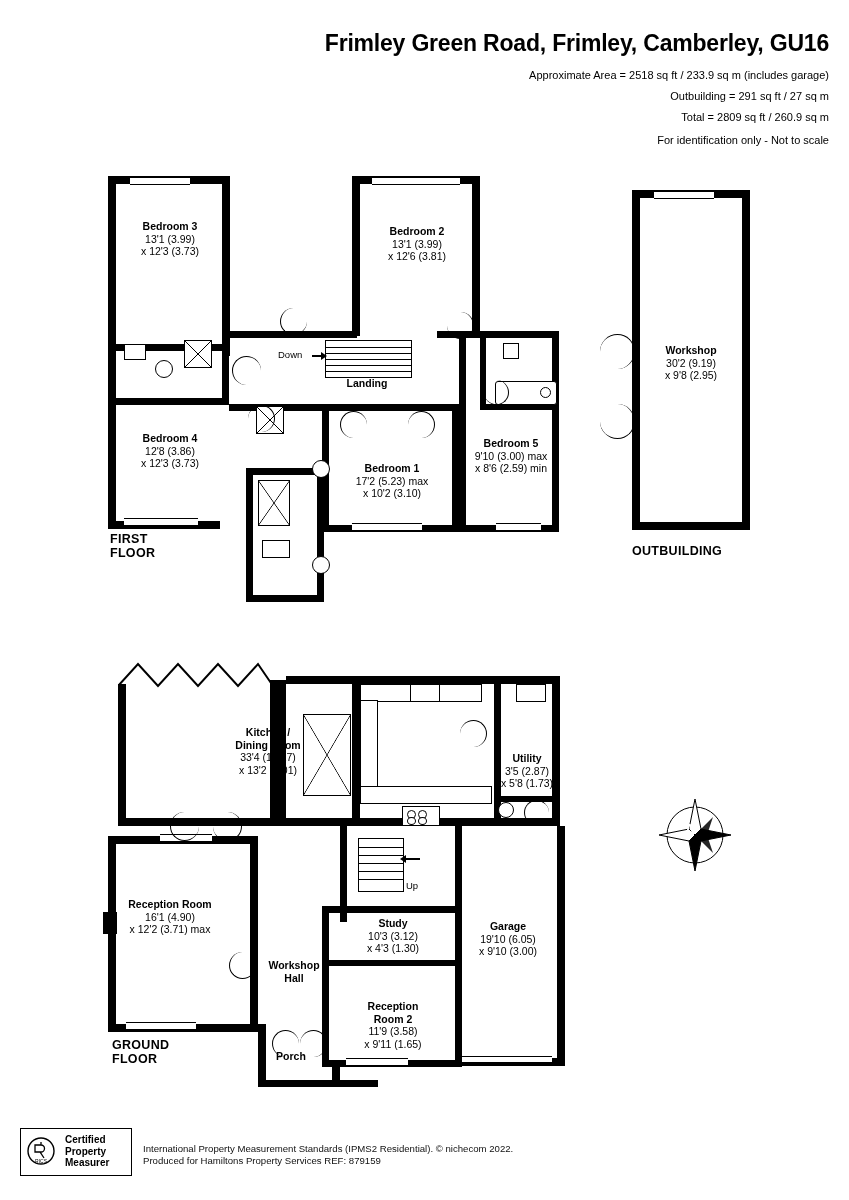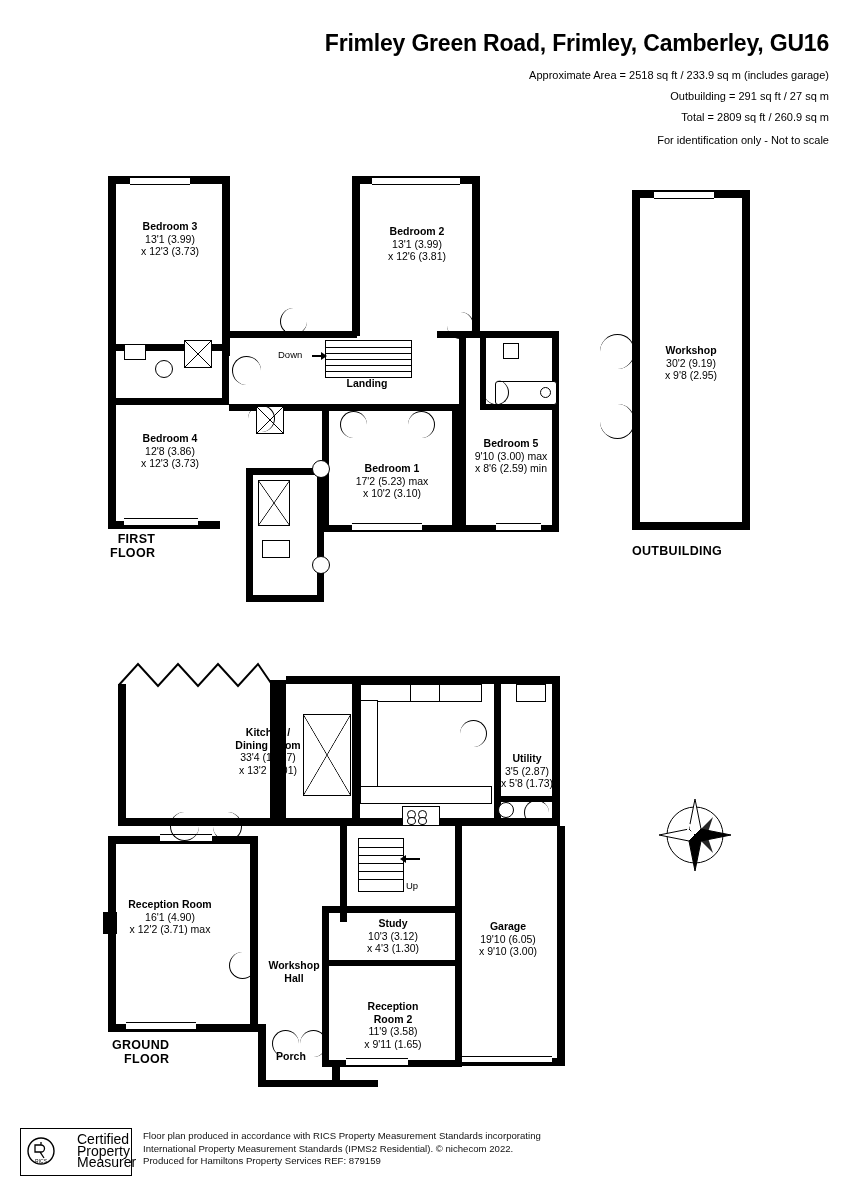--- a/index.html
+++ b/index.html
@@ -16,21 +16,21 @@
   .sub1{top:69px;}
   .sub2{top:90px;}
   .sub3{top:111px;}
   .sub4{top:134px;font-size:11px;color:#000;}
 
   .plan{position:absolute;}
   .wall{position:absolute;background:#000;}
   .thin{position:absolute;background:#000;}
   .room{position:absolute;text-align:center;font-size:10.5px;line-height:12.5px;}
   .room b{font-weight:bold;}
-  .flabel{position:absolute;font-size:12.5px;font-weight:bold;letter-spacing:0.3px;text-align:right;}
+  .flabel{position:absolute;font-size:12.5px;font-weight:bold;letter-spacing:0.3px;}
 
   
   .arc{position:absolute;border:1.2px solid #000;border-radius:50%;}
   .arcTL{border-right:none;border-bottom:none;}
   .arcTR{border-left:none;border-bottom:none;}
   .arcBL{border-right:none;border-top:none;}
   .arcBR{border-left:none;border-top:none;}
 
   .stair{position:absolute;border:1.6px solid #000;background:#fff;}
   .stair i{position:absolute;left:0;right:0;height:0;border-top:1.3px solid #000;display:block;}
@@ -41,21 +41,21 @@
   .xbox{position:absolute;border:1.5px solid #000;background:#fff;}
   .xbox:before,.xbox:after{
     content:"";position:absolute;left:-1px;top:-1px;right:-1px;bottom:-1px;
     background:linear-gradient(to bottom right,transparent calc(50% - 0.7px),#000 50%,transparent calc(50% + 0.7px));
   }
   .xbox:after{background:linear-gradient(to bottom left,transparent calc(50% - 0.7px),#000 50%,transparent calc(50% + 0.7px));}
 
   .compass{position:absolute;left:655px;top:795px;width:80px;height:80px;}
   .rics{position:absolute;left:20px;top:1128px;width:110px;height:46px;border:1px solid #000;}
   .ricsL{position:absolute;left:0;top:0;width:40px;height:44px;display:flex;align-items:center;justify-content:center;}
-  .ricsT{position:absolute;left:44px;top:5px;font-size:14px;font-weight:normal;line-height:11.5px;margin-left:12px;}
+  .ricsT{position:absolute;left:44px;top:5px;font-size:10px;font-weight:bold;line-height:11.5px;}
   .ftext{position:absolute;left:143px;top:1130px;font-size:9.6px;line-height:12.5px;color:#111;}
   .nletter{position:absolute;font-size:14px;font-weight:bold;font-style:italic;}
   .down, .up{position:absolute;font-size:9.5px;}
 </style>
 </head>
 <body>
 
 <div class="title">Frimley Green Road, Frimley, Camberley, GU16</div>
 <div class="sub sub1">Approximate Area = 2518 sq ft / 233.9 sq m (includes garage)</div>
 <div class="sub sub2">Outbuilding = 291 sq ft / 27 sq m</div>
@@ -326,16 +326,16 @@
       <text x="15" y="27" font-size="5" text-anchor="middle" font-family="Liberation Sans, sans-serif">RICS</text>
     </svg>
   </div>
   <div class="ricsT">
     <span>Certified</span><br>
     <span>Property</span><br>
     <span>Measurer</span>
   </div>
 </div>
 <div class="ftext">
-  <span>Floor plan produced in accordance with RICS Property Measurement Standards incorporating</span><br>
+  <br>
   <span>International Property Measurement Standards (IPMS2 Residential).   © nichecom 2022.</span><br>
   <span>Produced for Hamiltons Property Services   REF: 879159</span>
 </div>
 
 </body></html>

